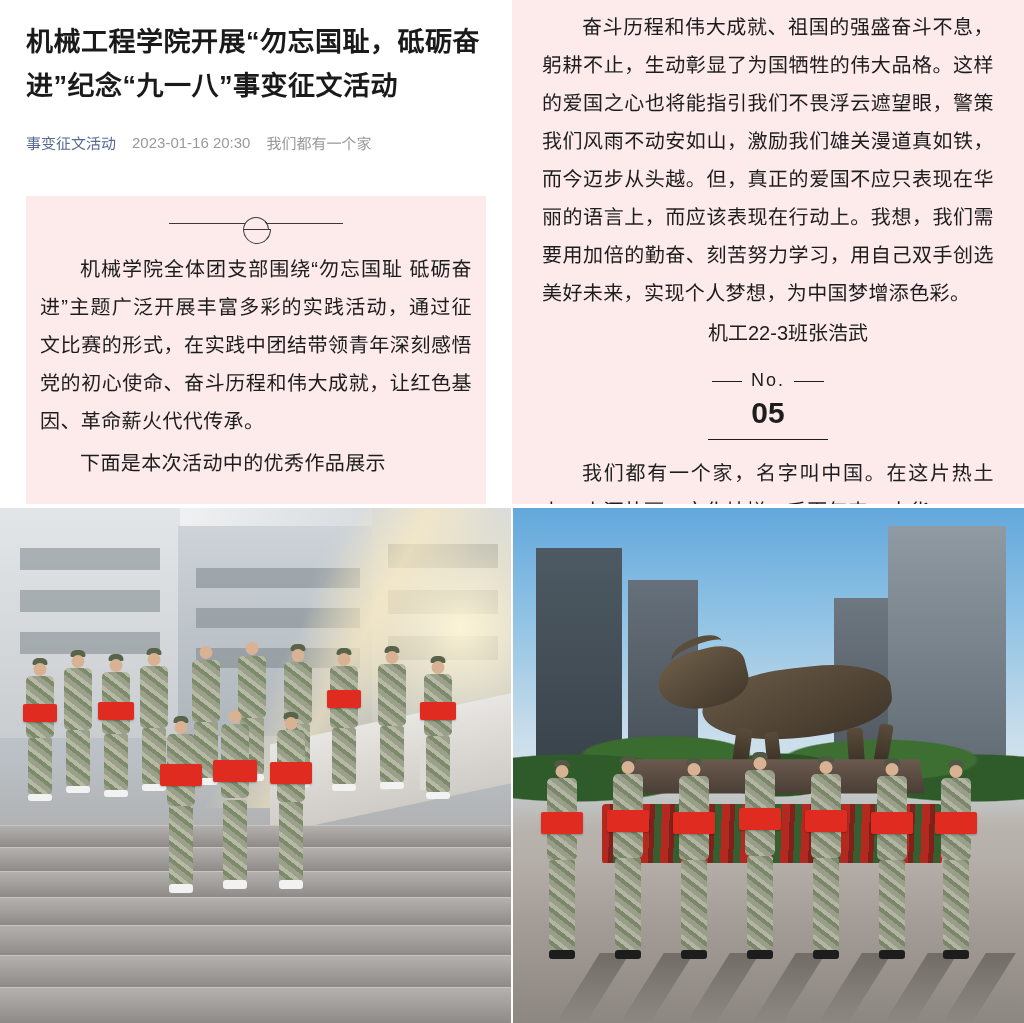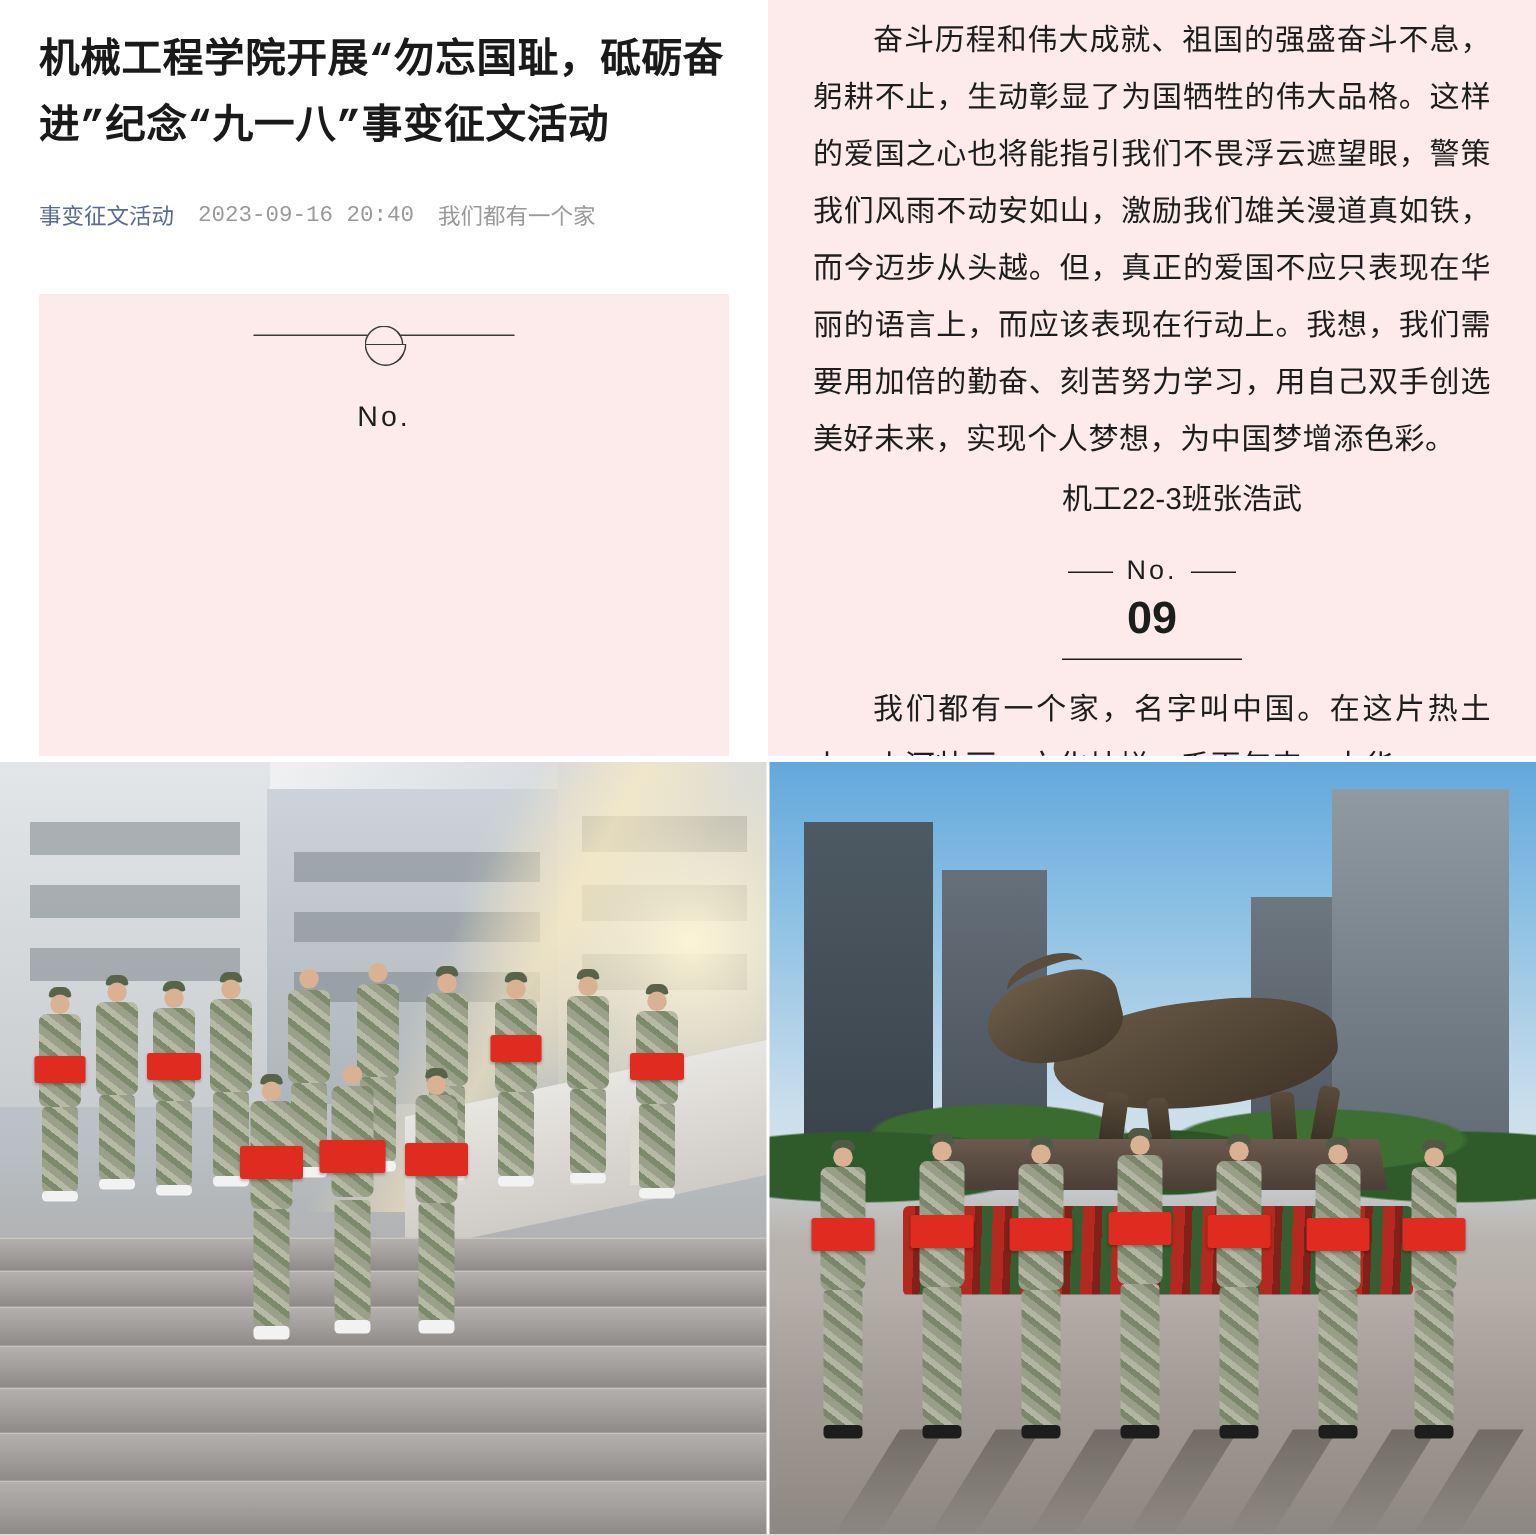--- a/index.html
+++ b/index.html
@@ -39,21 +39,20 @@
     width: 512px;
     height: 510px;
     background: #fdeaea;
     position: relative;
     overflow: hidden;
   }
 
   
   .article-head {
     padding: 20px 26px 0 26px;
-    font-family: Liberation Mono, monospace;
   }
   .article-title {
     font-size: 27px;
     line-height: 44px;
     font-weight: 700;
     color: #1a1a1a;
     letter-spacing: 0.5px;
     margin: 0 0 24px 0;
   }
   .meta-row {
@@ -392,49 +391,53 @@
 <div id="page">
 
   <div class="top-area">
 
     <div class="col-left">
 
       <div class="article-head">
         <h1 class="article-title">机械工程学院开展“勿忘国耻，砥砺奋进”纪念“九一八”事变征文活动</h1>
         <div class="meta-row">
           <span class="meta-account">事变征文活动</span>
-          <span class="meta-date">2023-09-16 20:40</span>
+          <span class="meta-date">2023-01-16 20:30</span>
           <span class="meta-loc">我们都有一个家</span>
         </div>
       </div>
 
       <div class="pink-card">
         <div class="divider-orn">
           <span class="line"></span>
           <span class="diamond"></span>
           <span class="line"></span>
         </div>
+        <div class="body-text">
+          <p>机械学院全体团支部围绕“勿忘国耻 砥砺奋进”主题广泛开展丰富多彩的实践活动，通过征文比赛的形式，在实践中团结带领青年深刻感悟党的初心使命、奋斗历程和伟大成就，让红色基因、革命薪火代代传承。</p>
+          <p>下面是本次活动中的优秀作品展示</p>
+        </div>
         <div class="no-label">
           <span>No.</span>
         </div>
       </div>
     </div>
 
     <div class="col-right">
       <div class="right-inner">
         <div class="right-text">
           <p>奋斗历程和伟大成就、祖国的强盛奋斗不息，躬耕不止，生动彰显了为国牺牲的伟大品格。这样的爱国之心也将能指引我们不畏浮云遮望眼，警策我们风雨不动安如山，激励我们雄关漫道真如铁，而今迈步从头越。但，真正的爱国不应只表现在华丽的语言上，而应该表现在行动上。我想，我们需要用加倍的勤奋、刻苦努力学习，用自己双手创选美好未来，实现个人梦想，为中国梦增添色彩。</p>
         </div>
         <div class="signature">机工22-3班张浩武</div>
 
         <div class="no-block">
           <div class="no-small">
             <span class="dash"></span><span>No.</span><span class="dash"></span>
           </div>
-          <div class="no-num">09</div>
+          <div class="no-num">05</div>
           <div class="no-rule"></div>
         </div>
 
         <div class="right-text right-text-2">
           <p>我们都有一个家，名字叫中国。在这片热土上，山河壮丽，文化灿烂。千百年来，中华</p>
         </div>
       </div>
     </div>
   </div>
 

